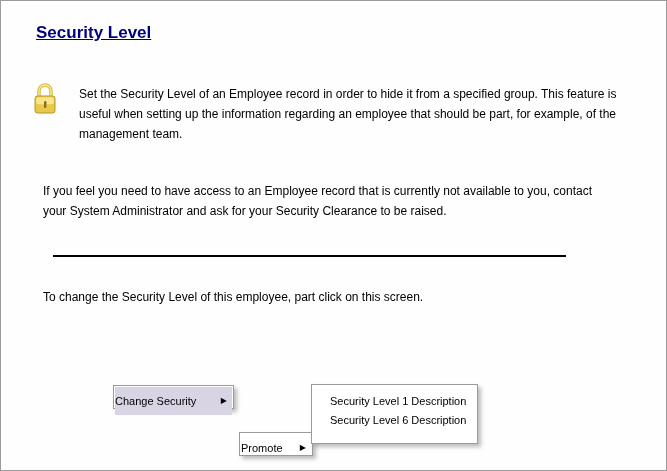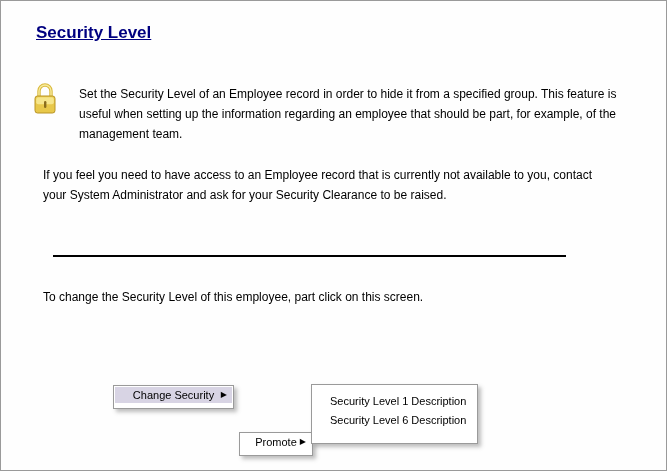--- a/index.html
+++ b/index.html
@@ -32,21 +32,21 @@
     height: 33px;
   }
   .para {
     position: absolute;
     margin: 0;
     font-size: 12px;
     line-height: 20px;
     color: #000;
   }
   .para-intro  { left: 78px; top: 83px;  width: 545px; }
-  .para-access { left: 42px; top: 164px; width: 570px; }
+  .para-access { left: 42px; top: 180px; width: 570px; }
   .divider {
     position: absolute;
     left: 52px;
     top: 254px;
     width: 513px;
     height: 0;
     margin: 0;
     border: none;
     border-top: 2px solid #000;
   }
@@ -76,22 +76,22 @@
     font-size: 11px;
     box-sizing: border-box;
   }
   .menu-1 { left: 112px; top: 384px; width: 121px; height: 24px; padding: 1px; }
   .menu-2 { left: 238px; top: 383px; width: 74px;  height: 24px; padding: 1px; margin-top: 48px; }
   .menu-3 { left: 310px; top: 383px; width: 167px; height: 60px; padding: 6px 0; }
   .menu-item {
     position: relative;
     display: flex;
     align-items: center;
-    justify-content: center;
-    height: 16px;
+    justify-content: flex-start;
+    height: 28px;
     cursor: default;
     white-space: nowrap;
   }
   .menu-item.highlighted { background: #d8d4e4; }
   .submenu-arrow {
     position: absolute;
     right: 5px;
     top: 50%;
     transform: translateY(-50%);
     font-size: 8px;

